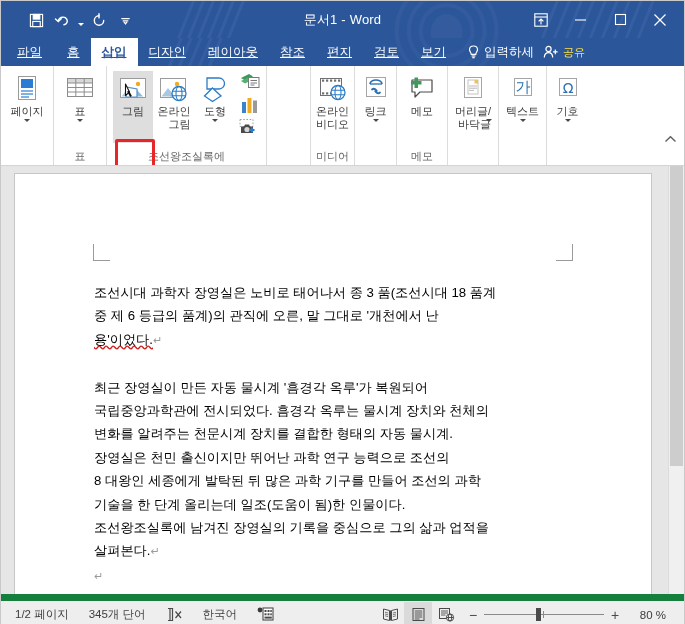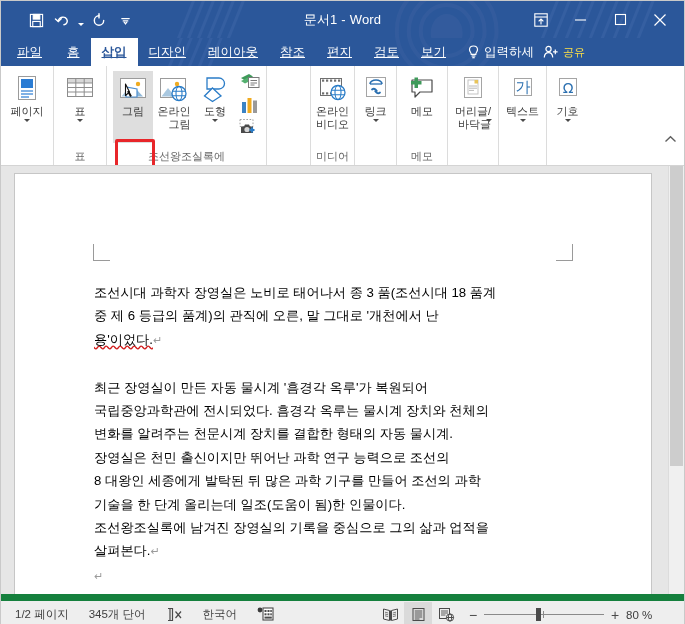--- a/index.html
+++ b/index.html
@@ -178,21 +178,21 @@
   }
   .sb-item{padding:0 10px;display:flex;align-items:center;height:27px;gap:4px;white-space:nowrap;}
   .sb-right{margin-left:auto;display:flex;align-items:center;height:27px;}
   .viewbtn{width:28px;height:25px;display:flex;align-items:center;justify-content:center;}
   .viewbtn.active{background:#dadada;}
   .zoomctl{display:flex;align-items:center;gap:6px;padding:0 8px;}
   .zslider{position:relative;width:120px;height:16px;display:flex;align-items:center;}
   .ztrack{position:absolute;left:0;right:0;height:1px;background:#8a8a8a;}
   .ztick{position:absolute;left:59px;width:1px;height:7px;background:#8a8a8a;}
   .zthumb{position:absolute;left:52px;width:5px;height:13px;background:#4a4a4a;}
-  .zpct{width:40px;text-align:left;padding-right:10px;}
+  .zpct{width:40px;text-align:right;padding-right:10px;}
   .zsign{font-size:14px;color:#4a4a4a;width:10px;text-align:center;}
 </style>
 </head>
 <body>
 
 <div class="app">
 
   <div class="titlebar">
     <svg class="tb-pattern" viewBox="0 0 685 37" preserveAspectRatio="none">
       <g stroke="#3e66a8" stroke-width="3" fill="none">

